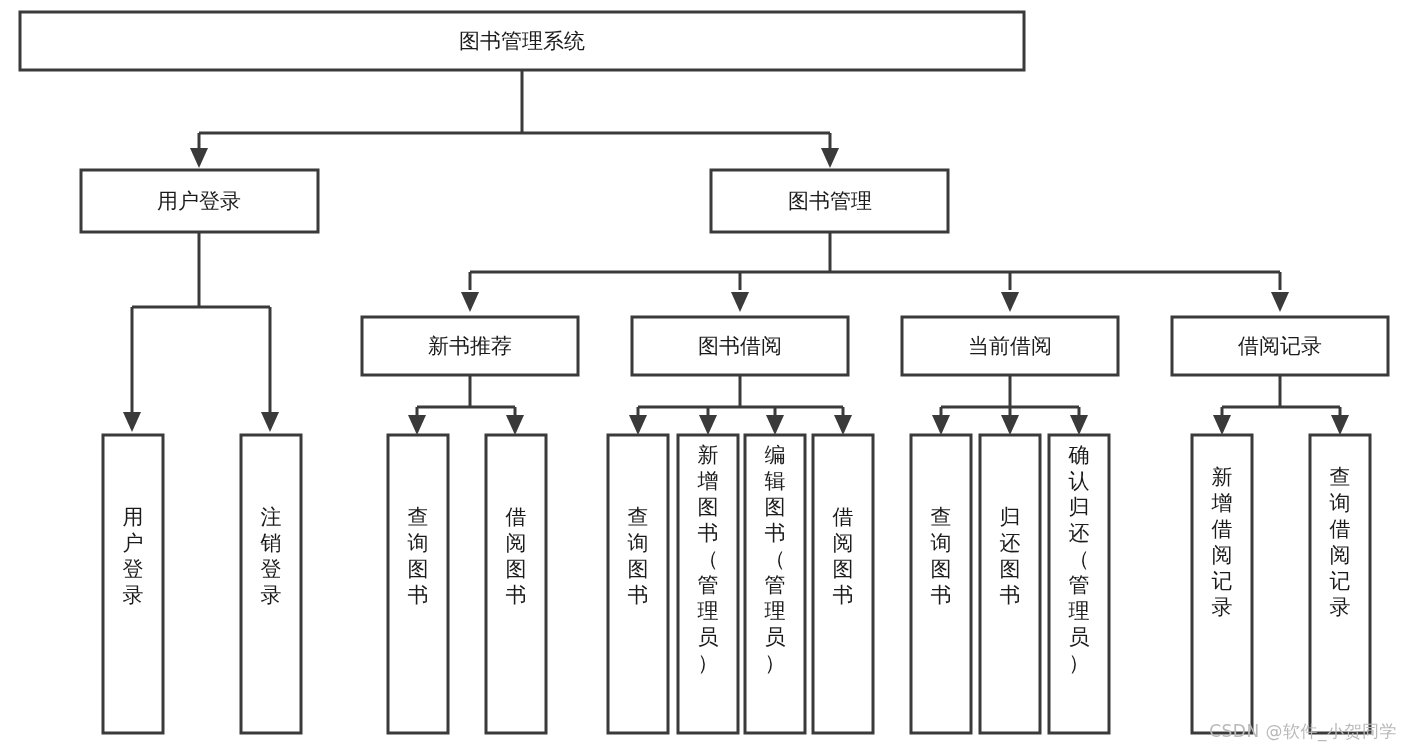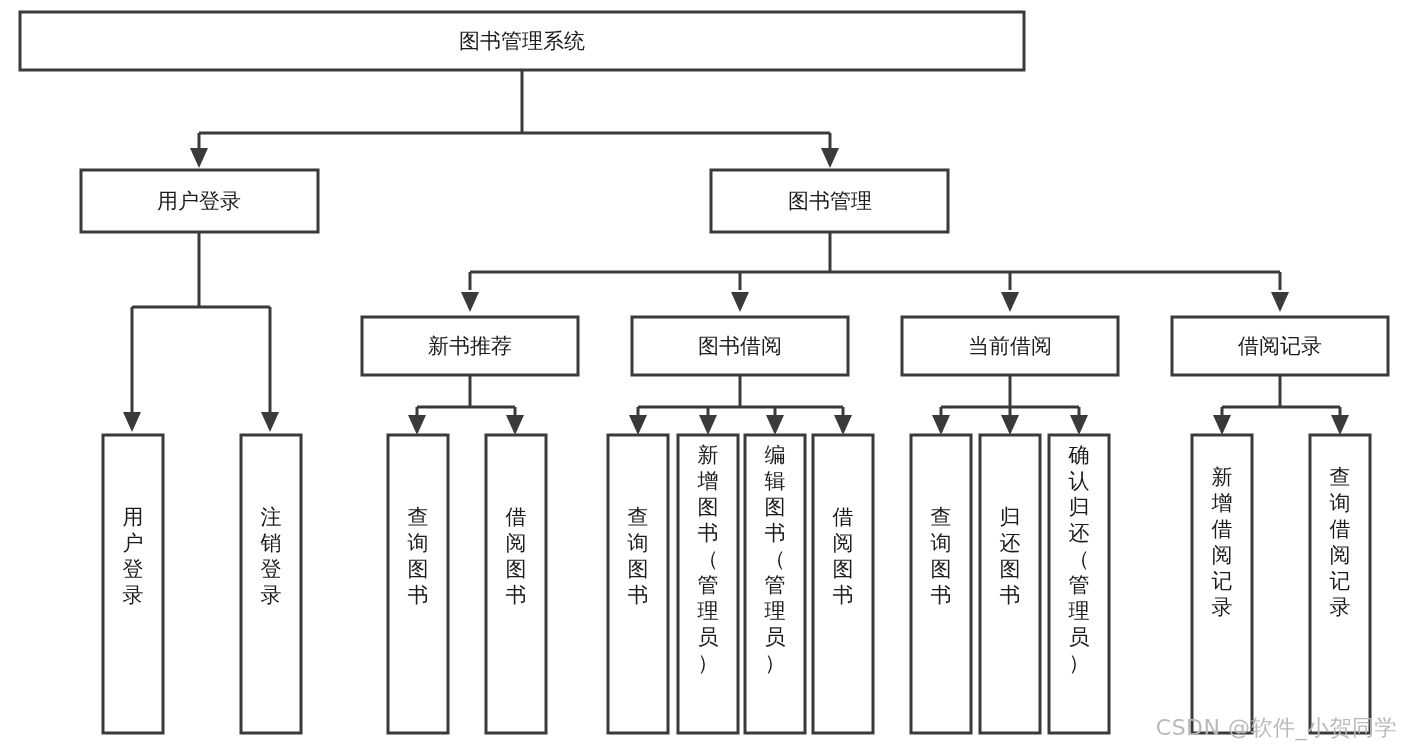--- a/index.html
+++ b/index.html
@@ -48,21 +48,21 @@
   }
   .arrow-head {
     fill: #3a3a3a;
     stroke: none;
   }
   .watermark-text {
     position: absolute;
     right: 8px;
     bottom: 4px;
     font-family: "DejaVu Sans", "Liberation Sans", sans-serif;
-    font-size: 22px;
+    font-size: 17px;
     color: #b9b9b9;
     letter-spacing: 0.5px;
     user-select: none;
   }
 </style>
 </head>
 <body>
 
 <svg id="diagram-root" viewBox="0 0 1405 747" xmlns="http://www.w3.org/2000/svg">
 

